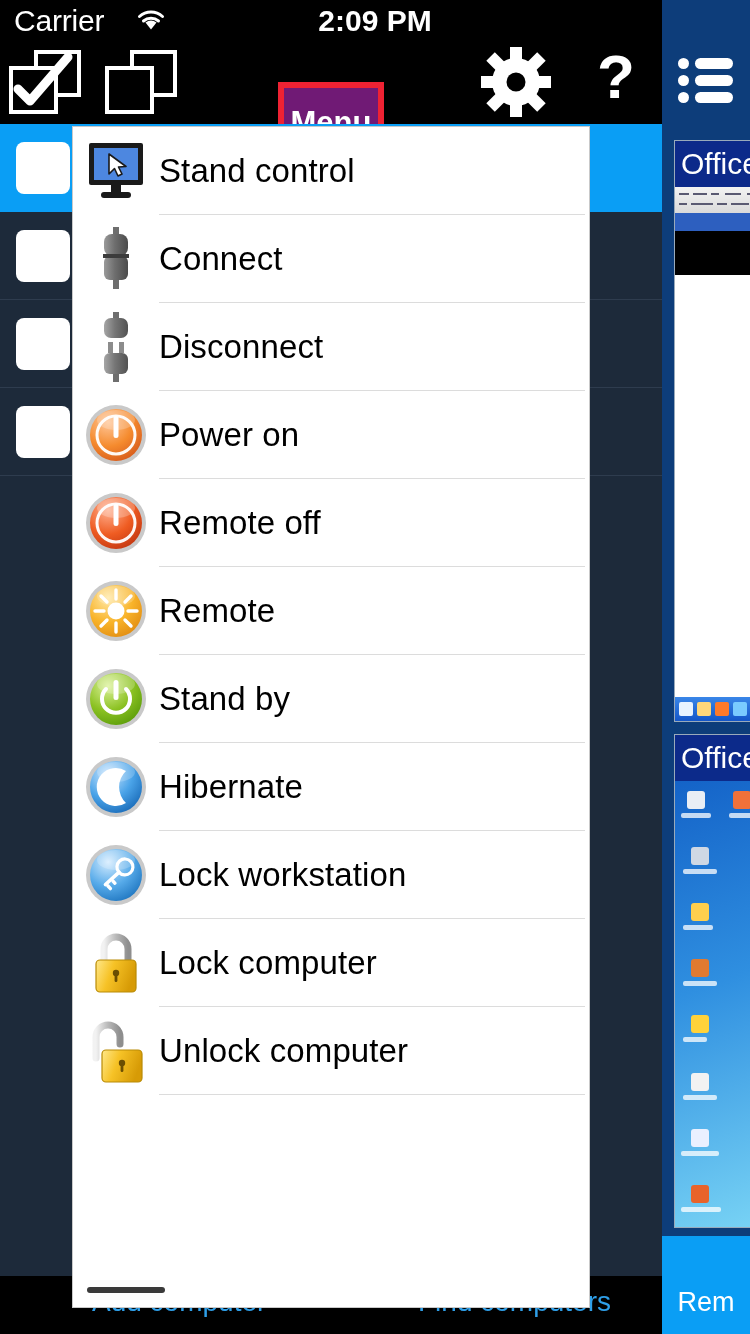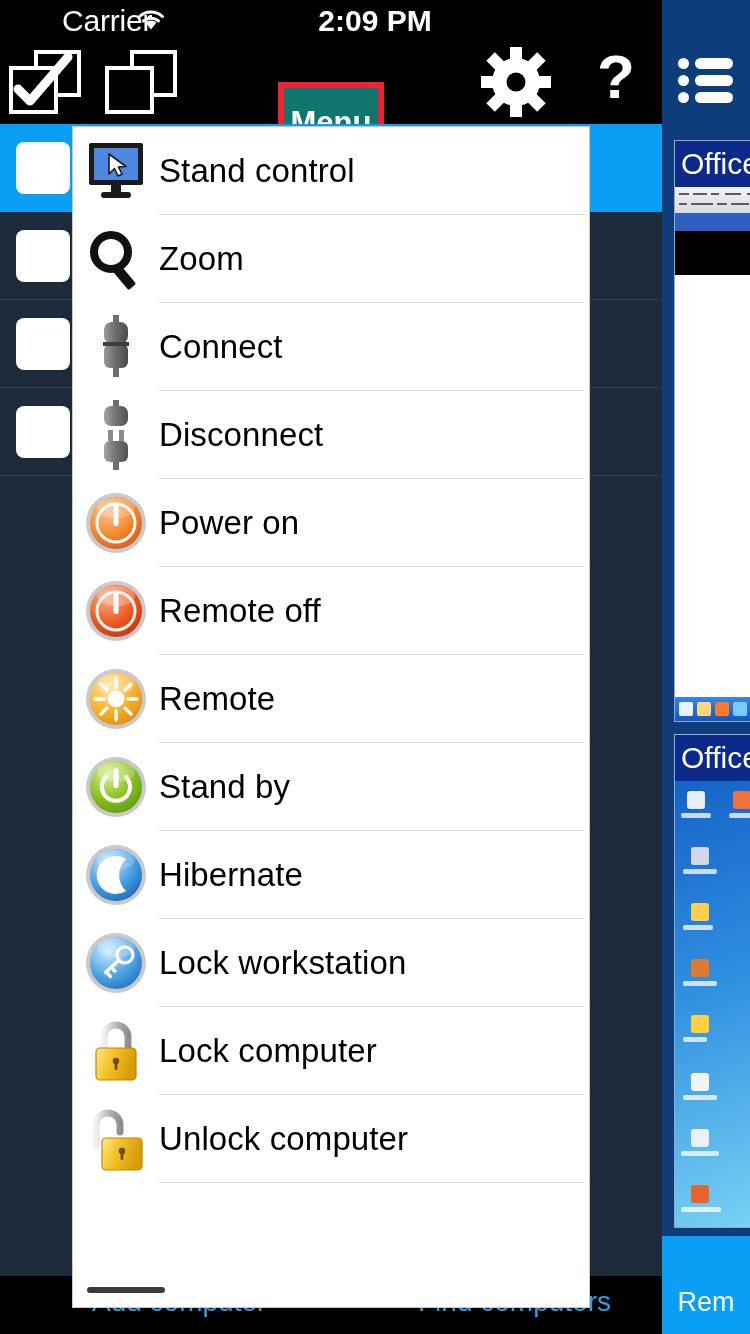--- a/index.html
+++ b/index.html
@@ -18,21 +18,21 @@
 
   
   #statusbar {
     position: absolute; top: 0; left: 0;
     width: 750px; height: 40px;
     background: #000;
     color: #fff;
   }
   #carrier {
     position: absolute; left: 14px; top: 4px;
-    font-size: 30px; letter-spacing: -0.2px; margin-left: 48px;
+    font-size: 30px; letter-spacing: -0.2px;
   }
   #wifi-icon {
     position: absolute; left: 136px; top: 9px;
     width: 30px; height: 22px;
   }
   #clock {
     position: absolute; left: 0; top: 4px; width: 750px;
     text-align: center; font-size: 30px; font-weight: bold;
   }
   #battery {
@@ -57,21 +57,21 @@
     display: flex; align-items: center; justify-content: center;
   }
   #tb-selectall { left: 0px; width: 90px; }
   #tb-deselectall { left: 96px; width: 90px; }
   #tb-gear  { left: 470px; width: 92px; }
   #tb-help  { left: 570px; width: 92px; }
 
   #menu-button {
     position: absolute; left: 278px; top: 42px;
     width: 106px; height: 82px;
-    background: #0f766e;
+    background: #701a75;
     border: 6px solid #ee2233;
     display: flex; align-items: center; justify-content: center;
   }
   #menu-button span {
     color: #fff; font-size: 31px; font-weight: bold;
   }
 
   
   #right-rail {
     position: absolute; right: 0; top: 0;
@@ -363,30 +363,20 @@
           <rect x="9" y="7" width="44" height="32" fill="#4d87e0"></rect>
           <path d="M24 13 L24 33 L29.5 27.5 L33 35 L37 33 L33.5 26 L41 25.5 Z" fill="#fff" stroke="#1a1a1a" stroke-width="1.6" stroke-linejoin="round"></path>
           <rect x="26" y="44" width="10" height="7" fill="#1a1a1a"></rect>
           <rect x="16" y="51" width="30" height="6" rx="3" fill="#1a1a1a"></rect>
         </svg>
       </div>
       <div class="mlabel">Stand control</div>
       <div class="sep"></div>
     </div>
 
-    <div class="mrow">
-      <div class="micon">
-        <svg width="62" height="62" viewBox="0 0 62 62">
-          <circle cx="26" cy="24" r="17" fill="none" stroke="#111" stroke-width="8"></circle>
-          <rect x="34" y="36" width="10" height="26" rx="2" fill="#111" transform="rotate(-40 39 49)"></rect>
-        </svg>
-      </div>
-      <div class="mlabel">Zoom</div>
-      <div class="sep"></div>
-    </div>
 
     <div class="mrow">
       <div class="micon">
         <svg width="44" height="66" viewBox="0 0 44 66">
           <defs>
             <linearGradient id="pg1" x1="0" y1="0" x2="1" y2="0">
               <stop offset="0" stop-color="#9a9a9a"></stop>
                 <stop offset="0.45" stop-color="#6e6e6e"></stop>
                 <stop offset="1" stop-color="#4b4b4b"></stop>
             </linearGradient>

